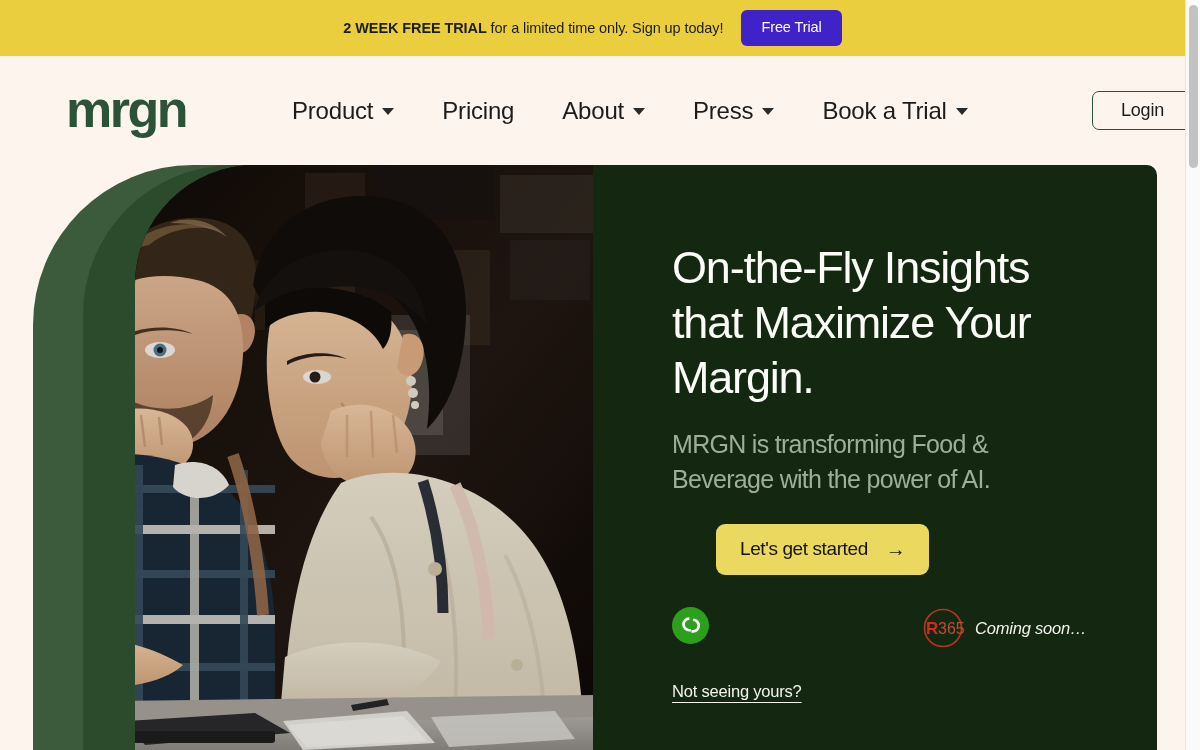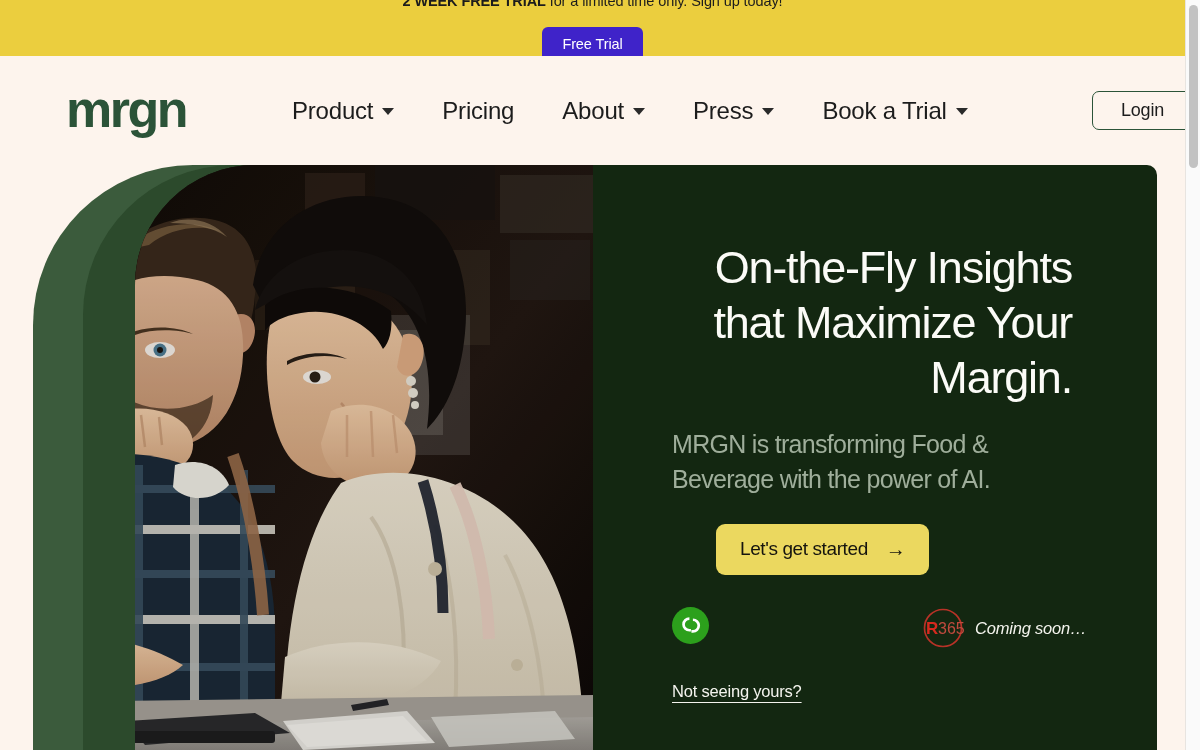--- a/index.html
+++ b/index.html
@@ -27,21 +27,20 @@
   
   .promo-banner {
     position: relative;
     width: 1185px;
     height: 56px;
     background: #EBCE3E;
     display: flex;
     align-items: center;
     justify-content: center;
     gap: 18px;
-    flex-direction: column;
   }
   .promo-text {
     font-size: 14.5px;
     color: #1C1C1C;
     letter-spacing: -0.1px;
     white-space: nowrap;
   }
   .promo-text b { font-weight: 700; }
   .promo-btn {
     background: #3F23C9;
@@ -160,21 +159,20 @@
     border-radius: 0 10px 0 0;
     padding: 75px 0 0 79px;
   }
   .hero-title {
     font-size: 45px;
     line-height: 55px;
     color: #FBFBF7;
     font-weight: 400;
     letter-spacing: -1.2px;
     max-width: 400px;
-    text-align: right;
   }
   .hero-sub {
     margin-top: 22px;
     font-size: 25px;
     line-height: 35px;
     color: #9FAE9B;
     font-weight: 400;
     letter-spacing: -0.7px;
     max-width: 390px;
   }

